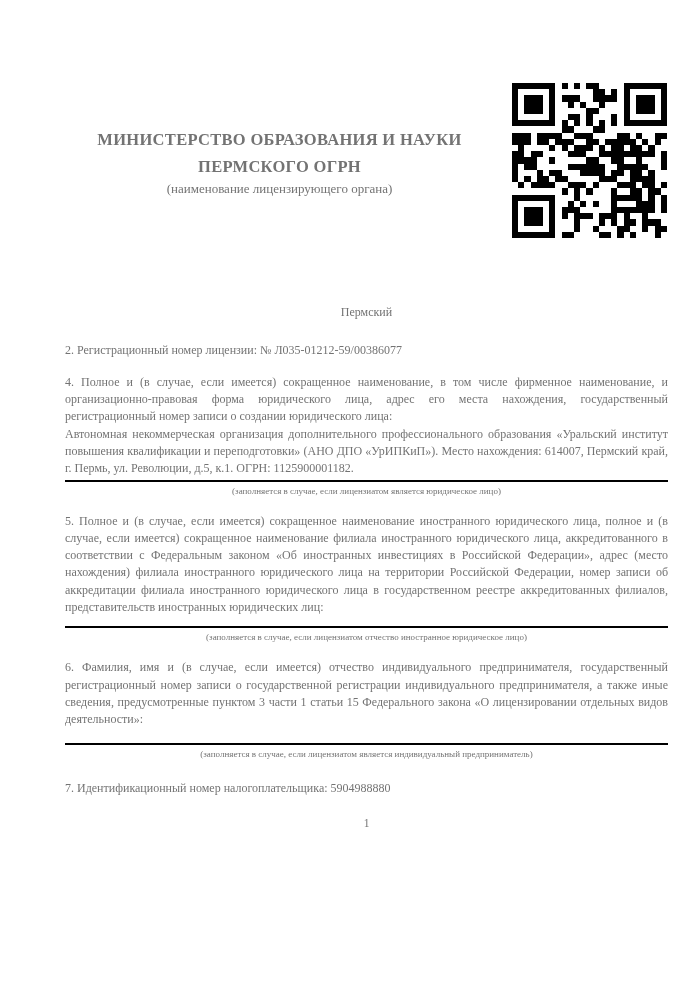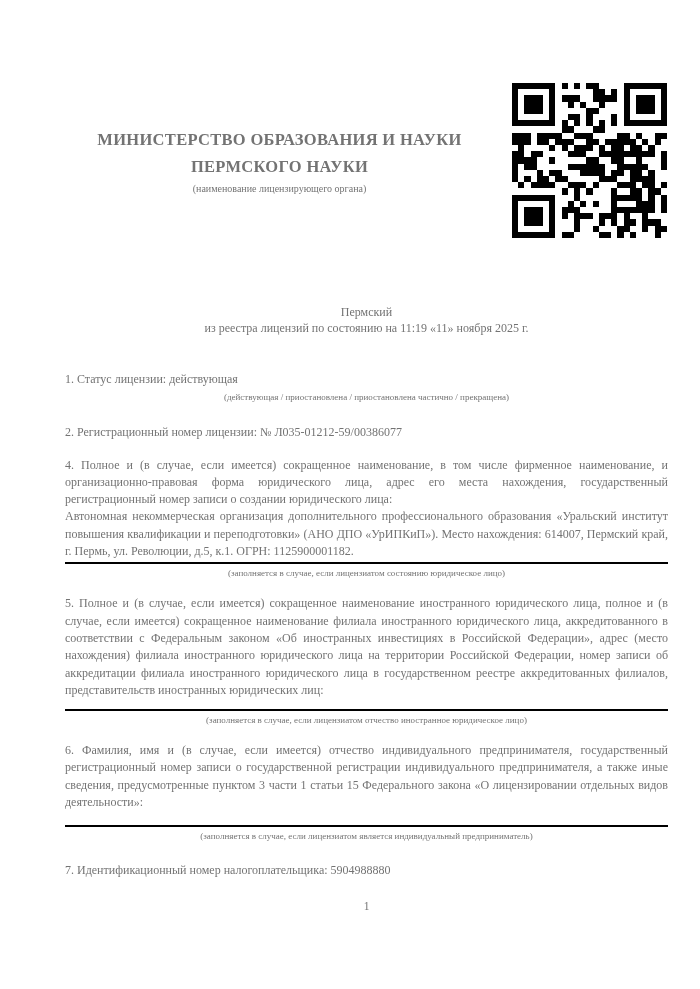--- a/index.html
+++ b/index.html
@@ -30,21 +30,21 @@
     text-align: center;
     padding-right: 18px;
   }
   .ministry-line {
     font-weight: bold;
     font-size: 16.5px;
     line-height: 27px;
     letter-spacing: 0.3px;
   }
   .ministry-sub {
-    font-size: 10px;
+    font-size: 13px;
     line-height: 13px;
     margin-top: 2px;
   }
   .qr-box {
     flex: 0 0 auto;
     width: 155px;
     height: 155px;
   }
   .qr-box svg {
     display: block;
@@ -94,52 +94,47 @@
   }
 </style>
 </head>
 <body>
 
 <div class="page">
 
   <div class="header-row">
     <div class="ministry">
       <div class="ministry-line">МИНИСТЕРСТВО ОБРАЗОВАНИЯ И НАУКИ</div>
-      <div class="ministry-line">ПЕРМСКОГО НАУКИ</div>
+      <div class="ministry-line">ПЕРМСКОГО ОГРН</div>
       <div class="ministry-sub">(наименование лицензирующего органа)</div>
     </div>
     <div class="qr-box">
       <svg id="qr-svg" viewBox="0 0 25 25" xmlns="http://www.w3.org/2000/svg">
           <path d="M0 0h1v1h-1zM1 0h1v1h-1zM2 0h1v1h-1zM3 0h1v1h-1zM4 0h1v1h-1zM5 0h1v1h-1zM6 0h1v1h-1zM8 0h1v1h-1zM10 0h1v1h-1zM12 0h1v1h-1zM13 0h1v1h-1zM18 0h1v1h-1zM19 0h1v1h-1zM20 0h1v1h-1zM21 0h1v1h-1zM22 0h1v1h-1zM23 0h1v1h-1zM24 0h1v1h-1zM0 1h1v1h-1zM6 1h1v1h-1zM13 1h1v1h-1zM14 1h1v1h-1zM16 1h1v1h-1zM18 1h1v1h-1zM24 1h1v1h-1zM0 2h1v1h-1zM2 2h1v1h-1zM3 2h1v1h-1zM4 2h1v1h-1zM6 2h1v1h-1zM8 2h1v1h-1zM9 2h1v1h-1zM10 2h1v1h-1zM13 2h1v1h-1zM14 2h1v1h-1zM15 2h1v1h-1zM16 2h1v1h-1zM18 2h1v1h-1zM20 2h1v1h-1zM21 2h1v1h-1zM22 2h1v1h-1zM24 2h1v1h-1zM0 3h1v1h-1zM2 3h1v1h-1zM3 3h1v1h-1zM4 3h1v1h-1zM6 3h1v1h-1zM9 3h1v1h-1zM11 3h1v1h-1zM14 3h1v1h-1zM18 3h1v1h-1zM20 3h1v1h-1zM21 3h1v1h-1zM22 3h1v1h-1zM24 3h1v1h-1zM0 4h1v1h-1zM2 4h1v1h-1zM3 4h1v1h-1zM4 4h1v1h-1zM6 4h1v1h-1zM12 4h1v1h-1zM13 4h1v1h-1zM18 4h1v1h-1zM20 4h1v1h-1zM21 4h1v1h-1zM22 4h1v1h-1zM24 4h1v1h-1zM0 5h1v1h-1zM6 5h1v1h-1zM9 5h1v1h-1zM10 5h1v1h-1zM12 5h1v1h-1zM16 5h1v1h-1zM18 5h1v1h-1zM24 5h1v1h-1zM0 6h1v1h-1zM1 6h1v1h-1zM2 6h1v1h-1zM3 6h1v1h-1zM4 6h1v1h-1zM5 6h1v1h-1zM6 6h1v1h-1zM8 6h1v1h-1zM10 6h1v1h-1zM12 6h1v1h-1zM14 6h1v1h-1zM16 6h1v1h-1zM18 6h1v1h-1zM19 6h1v1h-1zM20 6h1v1h-1zM21 6h1v1h-1zM22 6h1v1h-1zM23 6h1v1h-1zM24 6h1v1h-1zM8 7h1v1h-1zM9 7h1v1h-1zM13 7h1v1h-1zM14 7h1v1h-1zM0 8h1v1h-1zM1 8h1v1h-1zM2 8h1v1h-1zM4 8h1v1h-1zM5 8h1v1h-1zM6 8h1v1h-1zM7 8h1v1h-1zM10 8h1v1h-1zM11 8h1v1h-1zM12 8h1v1h-1zM17 8h1v1h-1zM18 8h1v1h-1zM20 8h1v1h-1zM23 8h1v1h-1zM24 8h1v1h-1zM0 9h1v1h-1zM1 9h1v1h-1zM2 9h1v1h-1zM4 9h1v1h-1zM5 9h1v1h-1zM7 9h1v1h-1zM8 9h1v1h-1zM9 9h1v1h-1zM12 9h1v1h-1zM13 9h1v1h-1zM15 9h1v1h-1zM16 9h1v1h-1zM17 9h1v1h-1zM18 9h1v1h-1zM19 9h1v1h-1zM21 9h1v1h-1zM23 9h1v1h-1zM1 10h1v1h-1zM6 10h1v1h-1zM8 10h1v1h-1zM10 10h1v1h-1zM11 10h1v1h-1zM12 10h1v1h-1zM14 10h1v1h-1zM16 10h1v1h-1zM17 10h1v1h-1zM19 10h1v1h-1zM20 10h1v1h-1zM22 10h1v1h-1zM0 11h1v1h-1zM1 11h1v1h-1zM3 11h1v1h-1zM4 11h1v1h-1zM9 11h1v1h-1zM10 11h1v1h-1zM11 11h1v1h-1zM14 11h1v1h-1zM15 11h1v1h-1zM16 11h1v1h-1zM17 11h1v1h-1zM18 11h1v1h-1zM19 11h1v1h-1zM20 11h1v1h-1zM21 11h1v1h-1zM22 11h1v1h-1zM24 11h1v1h-1zM0 12h1v1h-1zM1 12h1v1h-1zM2 12h1v1h-1zM3 12h1v1h-1zM6 12h1v1h-1zM12 12h1v1h-1zM13 12h1v1h-1zM16 12h1v1h-1zM17 12h1v1h-1zM20 12h1v1h-1zM24 12h1v1h-1zM0 13h1v1h-1zM2 13h1v1h-1zM3 13h1v1h-1zM9 13h1v1h-1zM10 13h1v1h-1zM11 13h1v1h-1zM12 13h1v1h-1zM13 13h1v1h-1zM14 13h1v1h-1zM17 13h1v1h-1zM18 13h1v1h-1zM19 13h1v1h-1zM20 13h1v1h-1zM21 13h1v1h-1zM24 13h1v1h-1zM0 14h1v1h-1zM4 14h1v1h-1zM6 14h1v1h-1zM7 14h1v1h-1zM11 14h1v1h-1zM12 14h1v1h-1zM13 14h1v1h-1zM14 14h1v1h-1zM16 14h1v1h-1zM17 14h1v1h-1zM19 14h1v1h-1zM20 14h1v1h-1zM22 14h1v1h-1zM0 15h1v1h-1zM2 15h1v1h-1zM4 15h1v1h-1zM5 15h1v1h-1zM7 15h1v1h-1zM8 15h1v1h-1zM14 15h1v1h-1zM15 15h1v1h-1zM16 15h1v1h-1zM19 15h1v1h-1zM20 15h1v1h-1zM21 15h1v1h-1zM22 15h1v1h-1zM1 16h1v1h-1zM3 16h1v1h-1zM4 16h1v1h-1zM5 16h1v1h-1zM6 16h1v1h-1zM9 16h1v1h-1zM10 16h1v1h-1zM11 16h1v1h-1zM13 16h1v1h-1zM17 16h1v1h-1zM18 16h1v1h-1zM19 16h1v1h-1zM21 16h1v1h-1zM22 16h1v1h-1zM24 16h1v1h-1zM8 17h1v1h-1zM10 17h1v1h-1zM12 17h1v1h-1zM16 17h1v1h-1zM19 17h1v1h-1zM20 17h1v1h-1zM22 17h1v1h-1zM23 17h1v1h-1zM0 18h1v1h-1zM1 18h1v1h-1zM2 18h1v1h-1zM3 18h1v1h-1zM4 18h1v1h-1zM5 18h1v1h-1zM6 18h1v1h-1zM10 18h1v1h-1zM16 18h1v1h-1zM17 18h1v1h-1zM18 18h1v1h-1zM19 18h1v1h-1zM20 18h1v1h-1zM22 18h1v1h-1zM24 18h1v1h-1zM0 19h1v1h-1zM6 19h1v1h-1zM9 19h1v1h-1zM11 19h1v1h-1zM13 19h1v1h-1zM16 19h1v1h-1zM20 19h1v1h-1zM21 19h1v1h-1zM22 19h1v1h-1zM24 19h1v1h-1zM0 20h1v1h-1zM2 20h1v1h-1zM3 20h1v1h-1zM4 20h1v1h-1zM6 20h1v1h-1zM8 20h1v1h-1zM9 20h1v1h-1zM10 20h1v1h-1zM16 20h1v1h-1zM17 20h1v1h-1zM18 20h1v1h-1zM19 20h1v1h-1zM20 20h1v1h-1zM21 20h1v1h-1zM22 20h1v1h-1zM24 20h1v1h-1zM0 21h1v1h-1zM2 21h1v1h-1zM3 21h1v1h-1zM4 21h1v1h-1zM6 21h1v1h-1zM8 21h1v1h-1zM10 21h1v1h-1zM11 21h1v1h-1zM12 21h1v1h-1zM14 21h1v1h-1zM15 21h1v1h-1zM16 21h1v1h-1zM18 21h1v1h-1zM21 21h1v1h-1zM0 22h1v1h-1zM2 22h1v1h-1zM3 22h1v1h-1zM4 22h1v1h-1zM6 22h1v1h-1zM10 22h1v1h-1zM14 22h1v1h-1zM16 22h1v1h-1zM18 22h1v1h-1zM19 22h1v1h-1zM21 22h1v1h-1zM22 22h1v1h-1zM23 22h1v1h-1zM0 23h1v1h-1zM6 23h1v1h-1zM10 23h1v1h-1zM13 23h1v1h-1zM17 23h1v1h-1zM18 23h1v1h-1zM21 23h1v1h-1zM23 23h1v1h-1zM24 23h1v1h-1zM0 24h1v1h-1zM1 24h1v1h-1zM2 24h1v1h-1zM3 24h1v1h-1zM4 24h1v1h-1zM5 24h1v1h-1zM6 24h1v1h-1zM8 24h1v1h-1zM9 24h1v1h-1zM14 24h1v1h-1zM15 24h1v1h-1zM17 24h1v1h-1zM19 24h1v1h-1zM23 24h1v1h-1z" fill="#000000"></path>
         </svg>
     </div>
   </div>
 
   <div class="content">
 
     <div class="title-block">
       <div>Пермский</div>
-      <div>из реестра лицензий по состоянию на 11:19 «11» ноября 2025 г.</div>
     </div>
 
-    <div class="item item-single i1">
-      <div>1. Статус лицензии: действующая</div>
-      <div class="item-note">(действующая / приостановлена / приостановлена частично / прекращена)</div>
-    </div>
 
     <div class="item item-single i2">
       <div>2. Регистрационный номер лицензии: № Л035-01212-59/00386077</div>
     </div>
 
 
     <div class="item i4">
       <div>4. Полное и (в случае, если имеется) сокращенное наименование, в том числе фирменное наименование, и организационно-правовая форма юридического лица, адрес его места нахождения, государственный регистрационный номер записи о создании юридического лица:</div>
       <div>Автономная некоммерческая организация дополнительного профессионального образования «Уральский институт повышения квалификации и переподготовки» (АНО ДПО «УрИПКиП»). Место нахождения: 614007, Пермский край, г. Пермь, ул. Революции, д.5, к.1. ОГРН: 1125900001182.</div>
       <div class="fill-line"></div>
-      <div class="item-note">(заполняется в случае, если лицензиатом состоянию юридическое лицо)</div>
+      <div class="item-note">(заполняется в случае, если лицензиатом является юридическое лицо)</div>
     </div>
 
     <div class="item i5">
       <div>5. Полное и (в случае, если имеется) сокращенное наименование иностранного юридического лица, полное и (в случае, если имеется) сокращенное наименование филиала иностранного юридического лица, аккредитованного в соответствии с Федеральным законом «Об иностранных инвестициях в Российской Федерации», адрес (место нахождения) филиала иностранного юридического лица на территории Российской Федерации, номер записи об аккредитации филиала иностранного юридического лица в государственном реестре аккредитованных филиалов, представительств иностранных юридических лиц:</div>
       <div class="fill-line gap-small"></div>
       <div class="item-note">(заполняется в случае, если лицензиатом отчество иностранное юридическое лицо)</div>
     </div>
 
     <div class="item i6">
       <div>6. Фамилия, имя и (в случае, если имеется) отчество индивидуального предпринимателя, государственный регистрационный номер записи о государственной регистрации индивидуального предпринимателя, а также иные сведения, предусмотренные пунктом 3 части 1 статьи 15 Федерального закона «О лицензировании отдельных видов деятельности»:</div>

